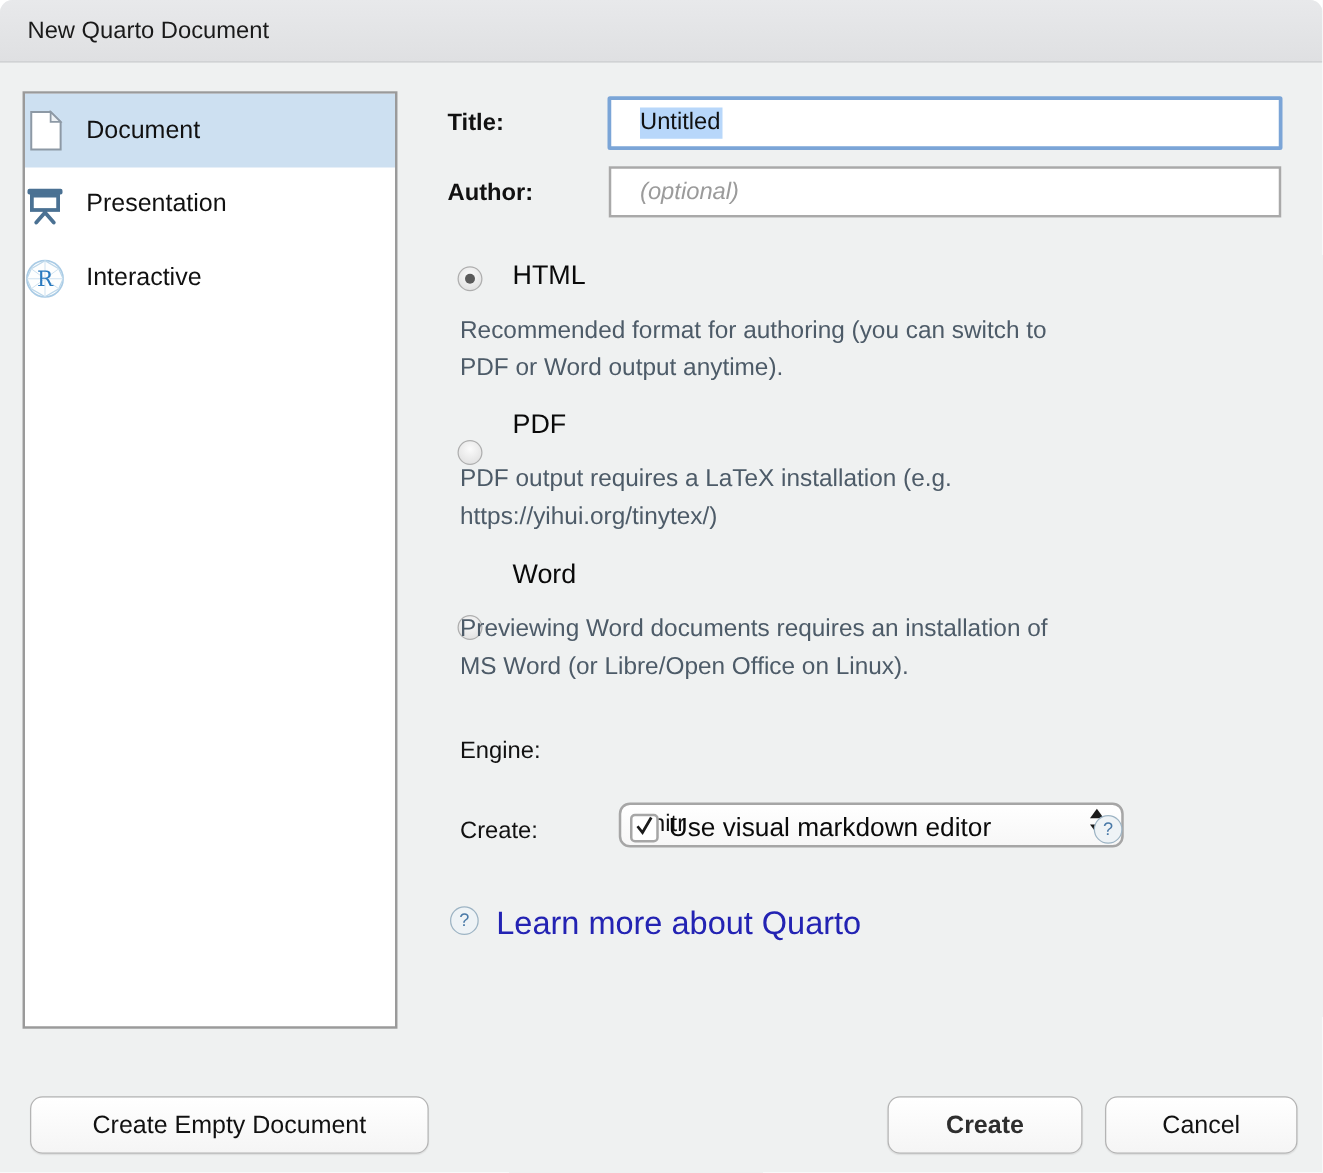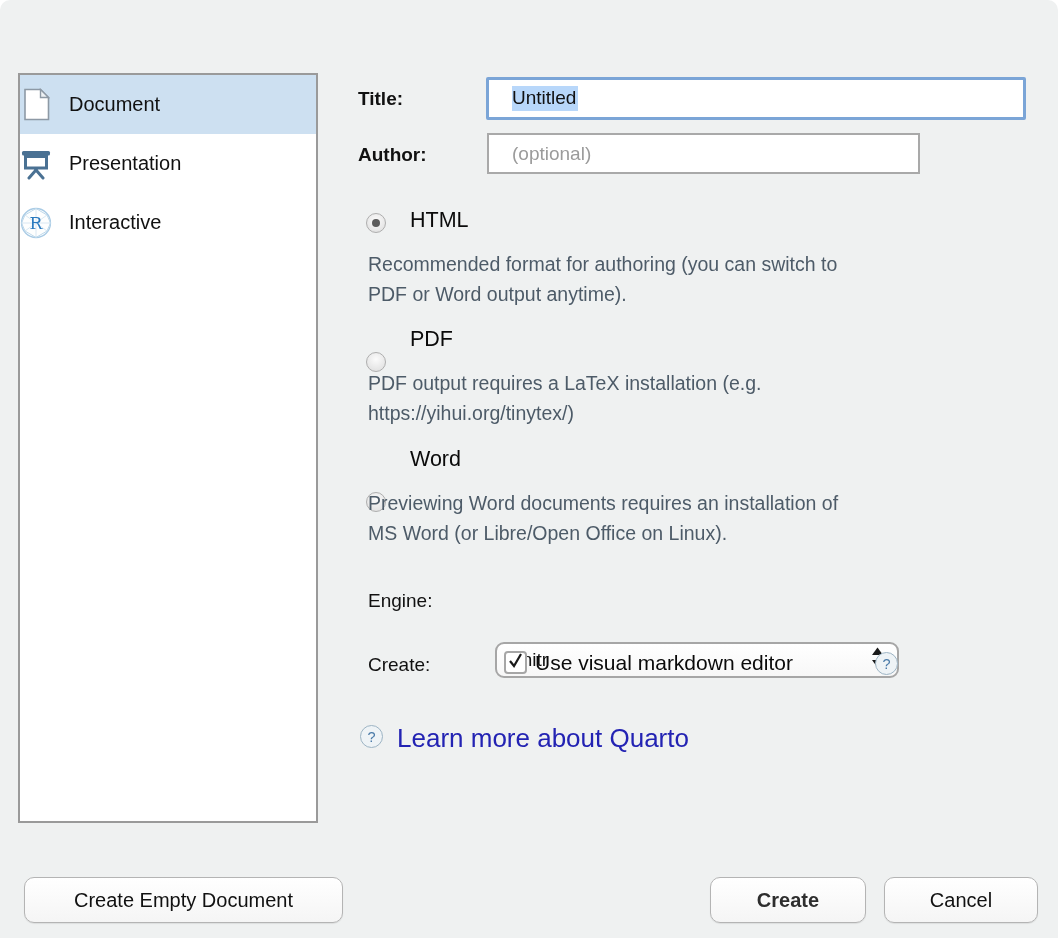--- a/index.html
+++ b/index.html
@@ -91,20 +91,23 @@
     font-size:20px;color:#111;cursor:default;
     box-shadow:0 1px 1px rgba(0,0,0,0.08);
   }
   .btn.bold{font-weight:bold;color:#2e2e2e;}
 </style>
 </head>
 <body>
 
 <div class="dialog">
 
+  <div class="titlebar">
+    <span>New Quarto Document</span>
+  </div>
 
   <div class="sidebar">
     <div class="side-item selected">
       <span class="side-icon">
         <svg width="27" height="33" viewBox="0 0 27 33">
           <path d="M2 1.5 h15.5 l8 8 v22 h-23.5 z" fill="#ffffff" stroke="#8d99a5" stroke-width="1.6"></path>
           <path d="M17.5 1.5 v8 h8 z" fill="#eef2f5" stroke="#8d99a5" stroke-width="1.4"></path>
         </svg>
       </span>
       <span>Document</span>
@@ -133,21 +136,21 @@
       <span>Interactive</span>
     </div>
   </div>
 
   <div class="abs flabel bold" style="left:358px;top:88px;">Title:</div>
   <div class="abs input focused" style="left:486px;top:77px;width:540px;height:43px;">
     <span class="sel-text">Untitled</span>
   </div>
 
   <div class="abs flabel bold" style="left:358px;top:144px;">Author:</div>
-  <div class="abs input normal" style="left:487px;top:133px;width:433px;height:41px;">
+  <div class="abs input normal" style="left:487px;top:133px;width:538px;height:41px;font-style:italic;">
     <span class="placeholder">(optional)</span>
   </div>
 
   <div class="abs radio checked" style="left:366px;top:213px;"></div>
   <div class="abs radio-label" style="left:410px;top:208px;">HTML</div>
   <div class="abs desc" style="left:368px;top:249px;">Recommended format for authoring (you can switch to
 PDF or Word output anytime).</div>
 
   <div class="abs radio" style="left:366px;top:332px;"></div>
   <div class="abs radio-label" style="left:410px;top:327px;">PDF</div>

